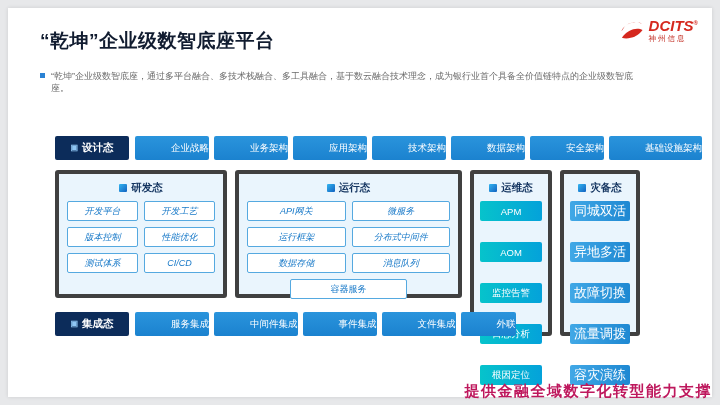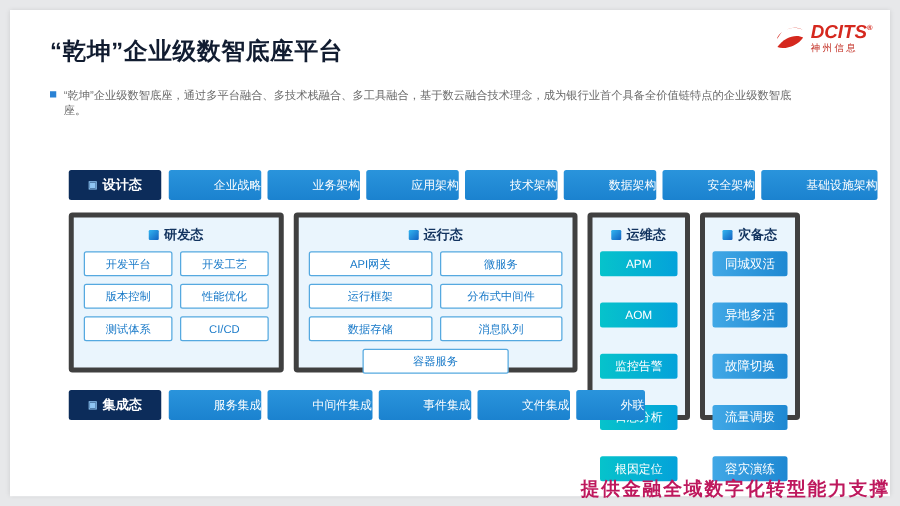--- a/index.html
+++ b/index.html
@@ -54,39 +54,39 @@
   }
   .panel.dev{top:34px;left:0;width:172px;height:128px;}
   .panel.run{top:34px;left:180px;width:227px;height:128px;}
   .vcol.ops{top:34px;left:415px;width:82px;height:166px;padding:6px;}
   .vcol.dr{top:34px;left:505px;width:80px;height:166px;padding:6px;}
   .phead{
     display:flex;align-items:center;justify-content:center;gap:4px;
     font-size:10.5px;font-weight:bold;color:#12335f;height:16px;margin-bottom:5px;
   }
   .picon{width:8px;height:8px;background:linear-gradient(135deg,#33b5f0,#1261c0);border-radius:1px;}
-  .pgrid{display:grid;gap:6px;}
+  .pgrid{display:grid;gap:6px;font-style:italic;}
   .dev-grid{grid-template-columns:1fr 1fr;}
   .run-grid{grid-template-columns:1fr 1fr;}
   .btn-outline{
     height:20px;background:#fff;border:1px solid #55a9e0;color:#1879c8;
     font-size:9px;display:flex;align-items:center;justify-content:center;
     border-radius:2px;white-space:nowrap;box-sizing:border-box;
   }
   .wide-wrap{margin-top:6px;display:flex;justify-content:center;}
   .wide-wrap .btn-outline{width:58%;}
   .vitems{display:flex;flex-direction:column;gap:21px;}
   .btn-teal{
     height:20px;background:linear-gradient(90deg,#06c3cb,#04a2da);color:#fff;
     font-size:9.5px;display:flex;align-items:center;justify-content:center;
     border-radius:2px;white-space:nowrap;
   }
   .btn-blue{
     height:20px;background:linear-gradient(90deg,#41a8e6,#1e88d2);color:#fff;
-    font-size:10px;display:flex;align-items:center;justify-content:center;
+    font-size:13px;display:flex;align-items:center;justify-content:center;
     border-radius:2px;white-space:nowrap;
   }
   .footer{
     position:absolute;left:0;right:0;top:346px;text-align:right;
     font-size:15px;font-weight:bold;color:#be185d;letter-spacing:1.5px;margin-top:28px;
   }
 </style>
 </head>
 <body>
 

